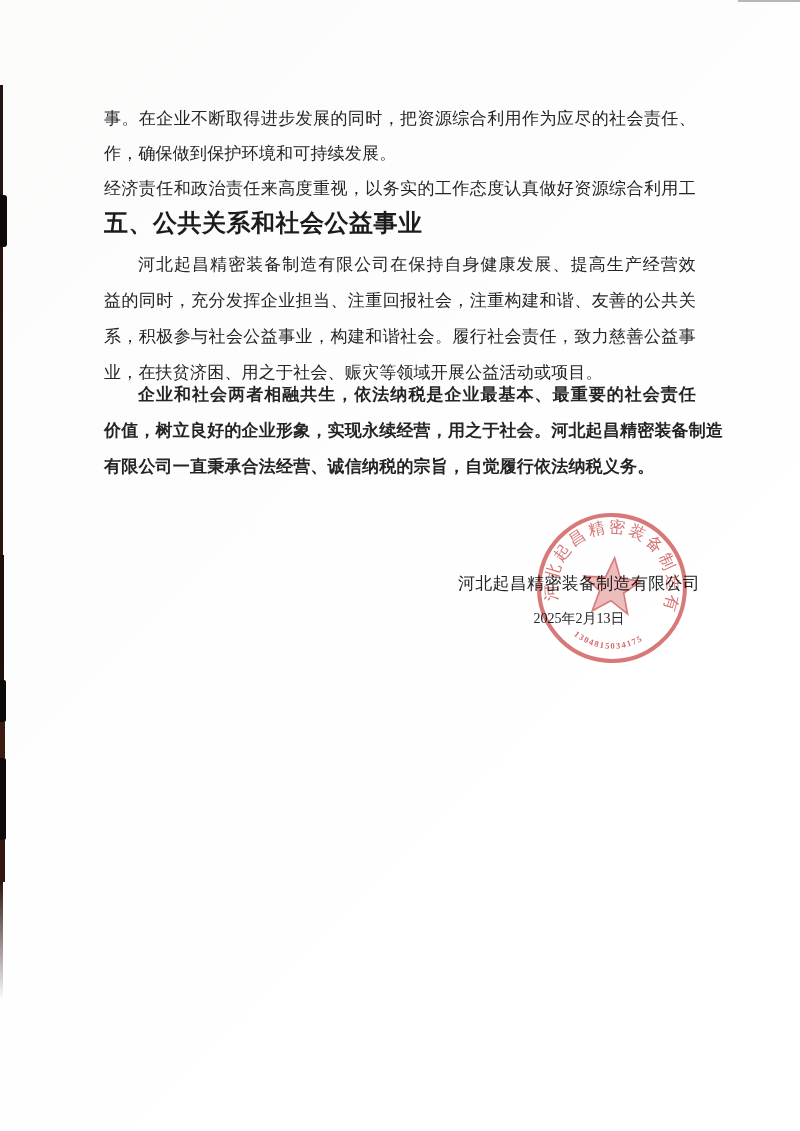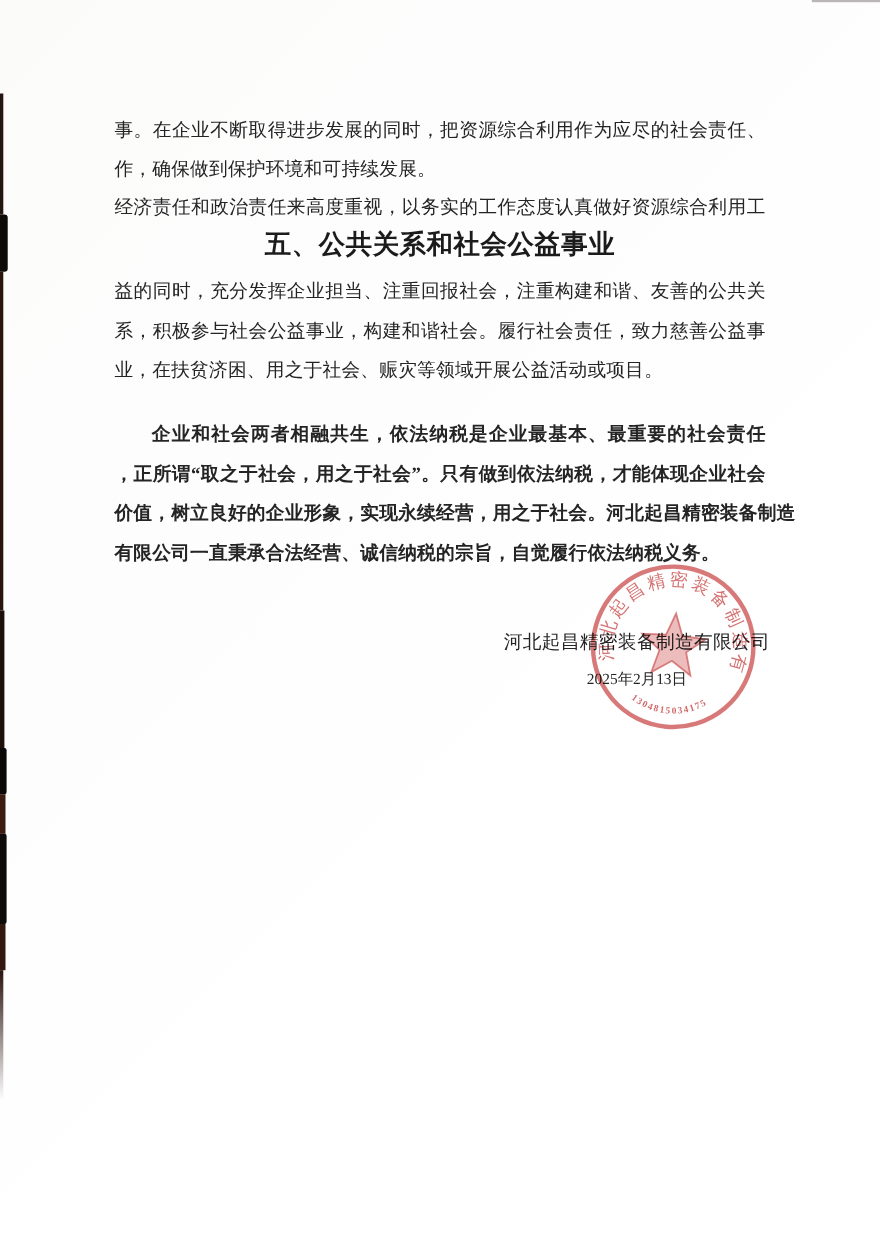--- a/index.html
+++ b/index.html
@@ -44,21 +44,21 @@
   .line.last { text-align-last: left; }
   .line.indent { text-indent: 34px; }
   .p1 { top: 101px; }
   .p1 .line { line-height: 35px; height: 35px; }
   .p2 { top: 247px; }
   .p3 { top: 377px; font-weight: bold; }
 
   .heading {
     position: absolute;
     top: 203px; left: 104px; width: 592px;
-    text-align: center;
+    text-align: left;
     font-family: "Liberation Sans", "DejaVu Sans", sans-serif;
     font-size: 24px;
     font-weight: 700;
     color: #1b1b1b;
     line-height: 40px;
     letter-spacing: 0.5px;
   }
 
   .signature {
     position: absolute;
@@ -98,28 +98,28 @@
 
   <div class="para p1">
     <div class="line">事。在企业不断取得进步发展的同时，把资源综合利用作为应尽的社会责任、</div>
     <div class="line last">作，确保做到保护环境和可持续发展。</div>
     <div class="line">经济责任和政治责任来高度重视，以务实的工作态度认真做好资源综合利用工</div>
   </div>
 
   <div class="heading">五、公共关系和社会公益事业</div>
 
   <div class="para p2">
+    <div class="line indent">河北起昌精密装备制造有限公司在保持自身健康发展、提高生产经营效</div>
     <div class="line">益的同时，充分发挥企业担当、注重回报社会，注重构建和谐、友善的公共关</div>
     <div class="line">系，积极参与社会公益事业，构建和谐社会。履行社会责任，致力慈善公益事</div>
     <div class="line last">业，在扶贫济困、用之于社会、赈灾等领域开展公益活动或项目。</div>
   </div>
 
   <div class="para p3">
     <div class="line indent">企业和社会两者相融共生，依法纳税是企业最基本、最重要的社会责任</div>
-    <div class="line">，正所谓“取之于社会，用之于社会”。只有做到依法纳税，才能体现企业社会</div>
     <div class="line">价值，树立良好的企业形象，实现永续经营，用之于社会。河北起昌精密装备制造</div>
     <div class="line last">有限公司一直秉承合法经营、诚信纳税的宗旨，自觉履行依法纳税义务。</div>
   </div>
 
   <div class="signature">
     <div class="sig-company">河北起昌精密装备制造有限公司</div>
     <div class="sig-date">2025年2月13日</div>
   </div>
 
   <svg class="stamp" viewBox="0 0 160 160" aria-hidden="true">

